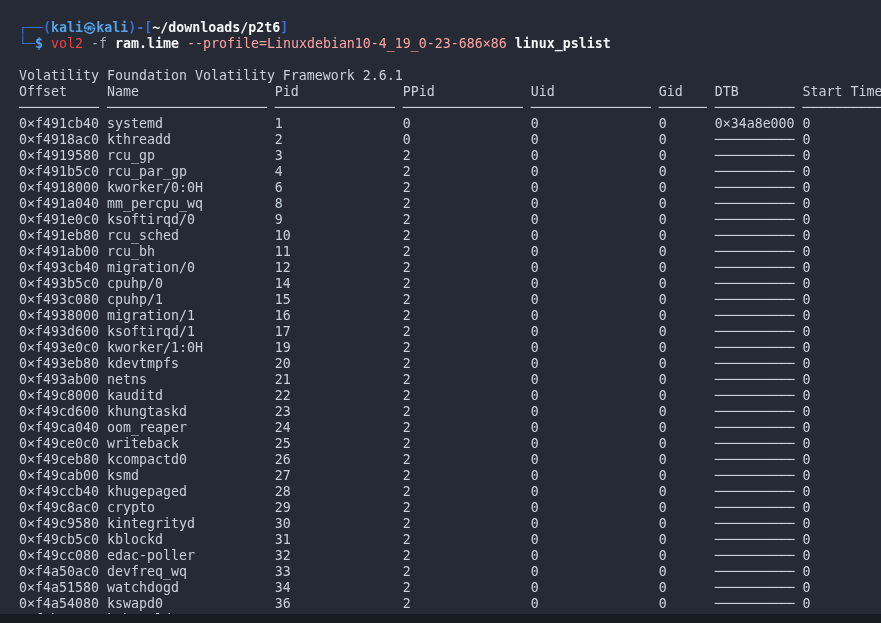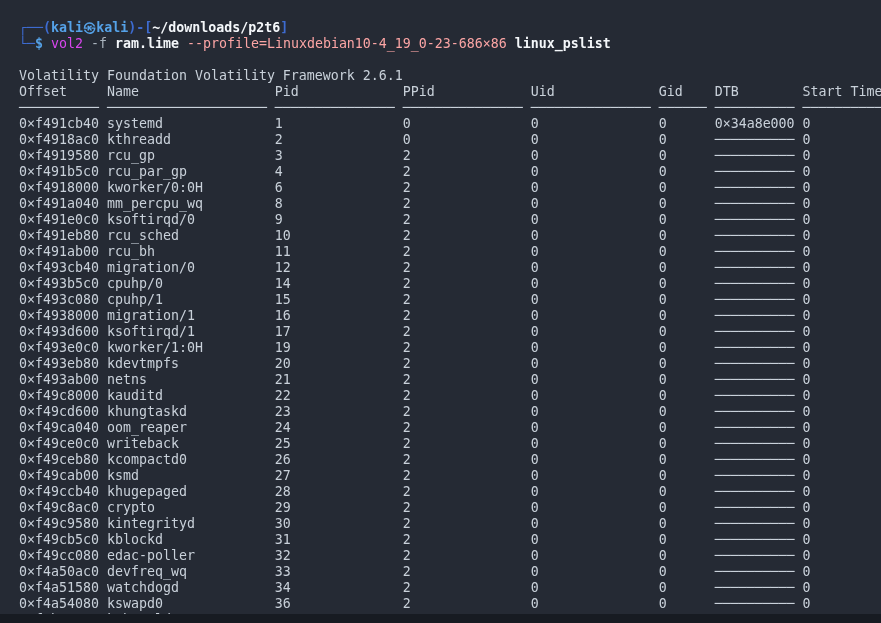--- a/index.html
+++ b/index.html
@@ -16,21 +16,21 @@
     font-size:13.29px;
     line-height:16px;
     color:#c9d1da;
     white-space:pre;
   }
   .line{min-height:16px;}
   .c-frame{color:#3d6bd0;font-weight:bold;}
   .c-user{color:#55a2e8;font-weight:bold;}
   .c-dollar{color:#55a2e8;font-weight:bold;}
   .c-bwhite{color:#f4f7fa;font-weight:bold;}
-  .c-cmd{color:#d946ef;text-align:right;}
+  .c-cmd{color:#ef4444;text-align:right;}
   .c-flag{color:#aab4be;}
   .c-teal{color:#fca5a5;}
   .bottom-edge{
     position:absolute;left:0;right:0;bottom:0;height:9px;
     background:#171b22;
   }
 </style>
 </head>
 <body>
 

